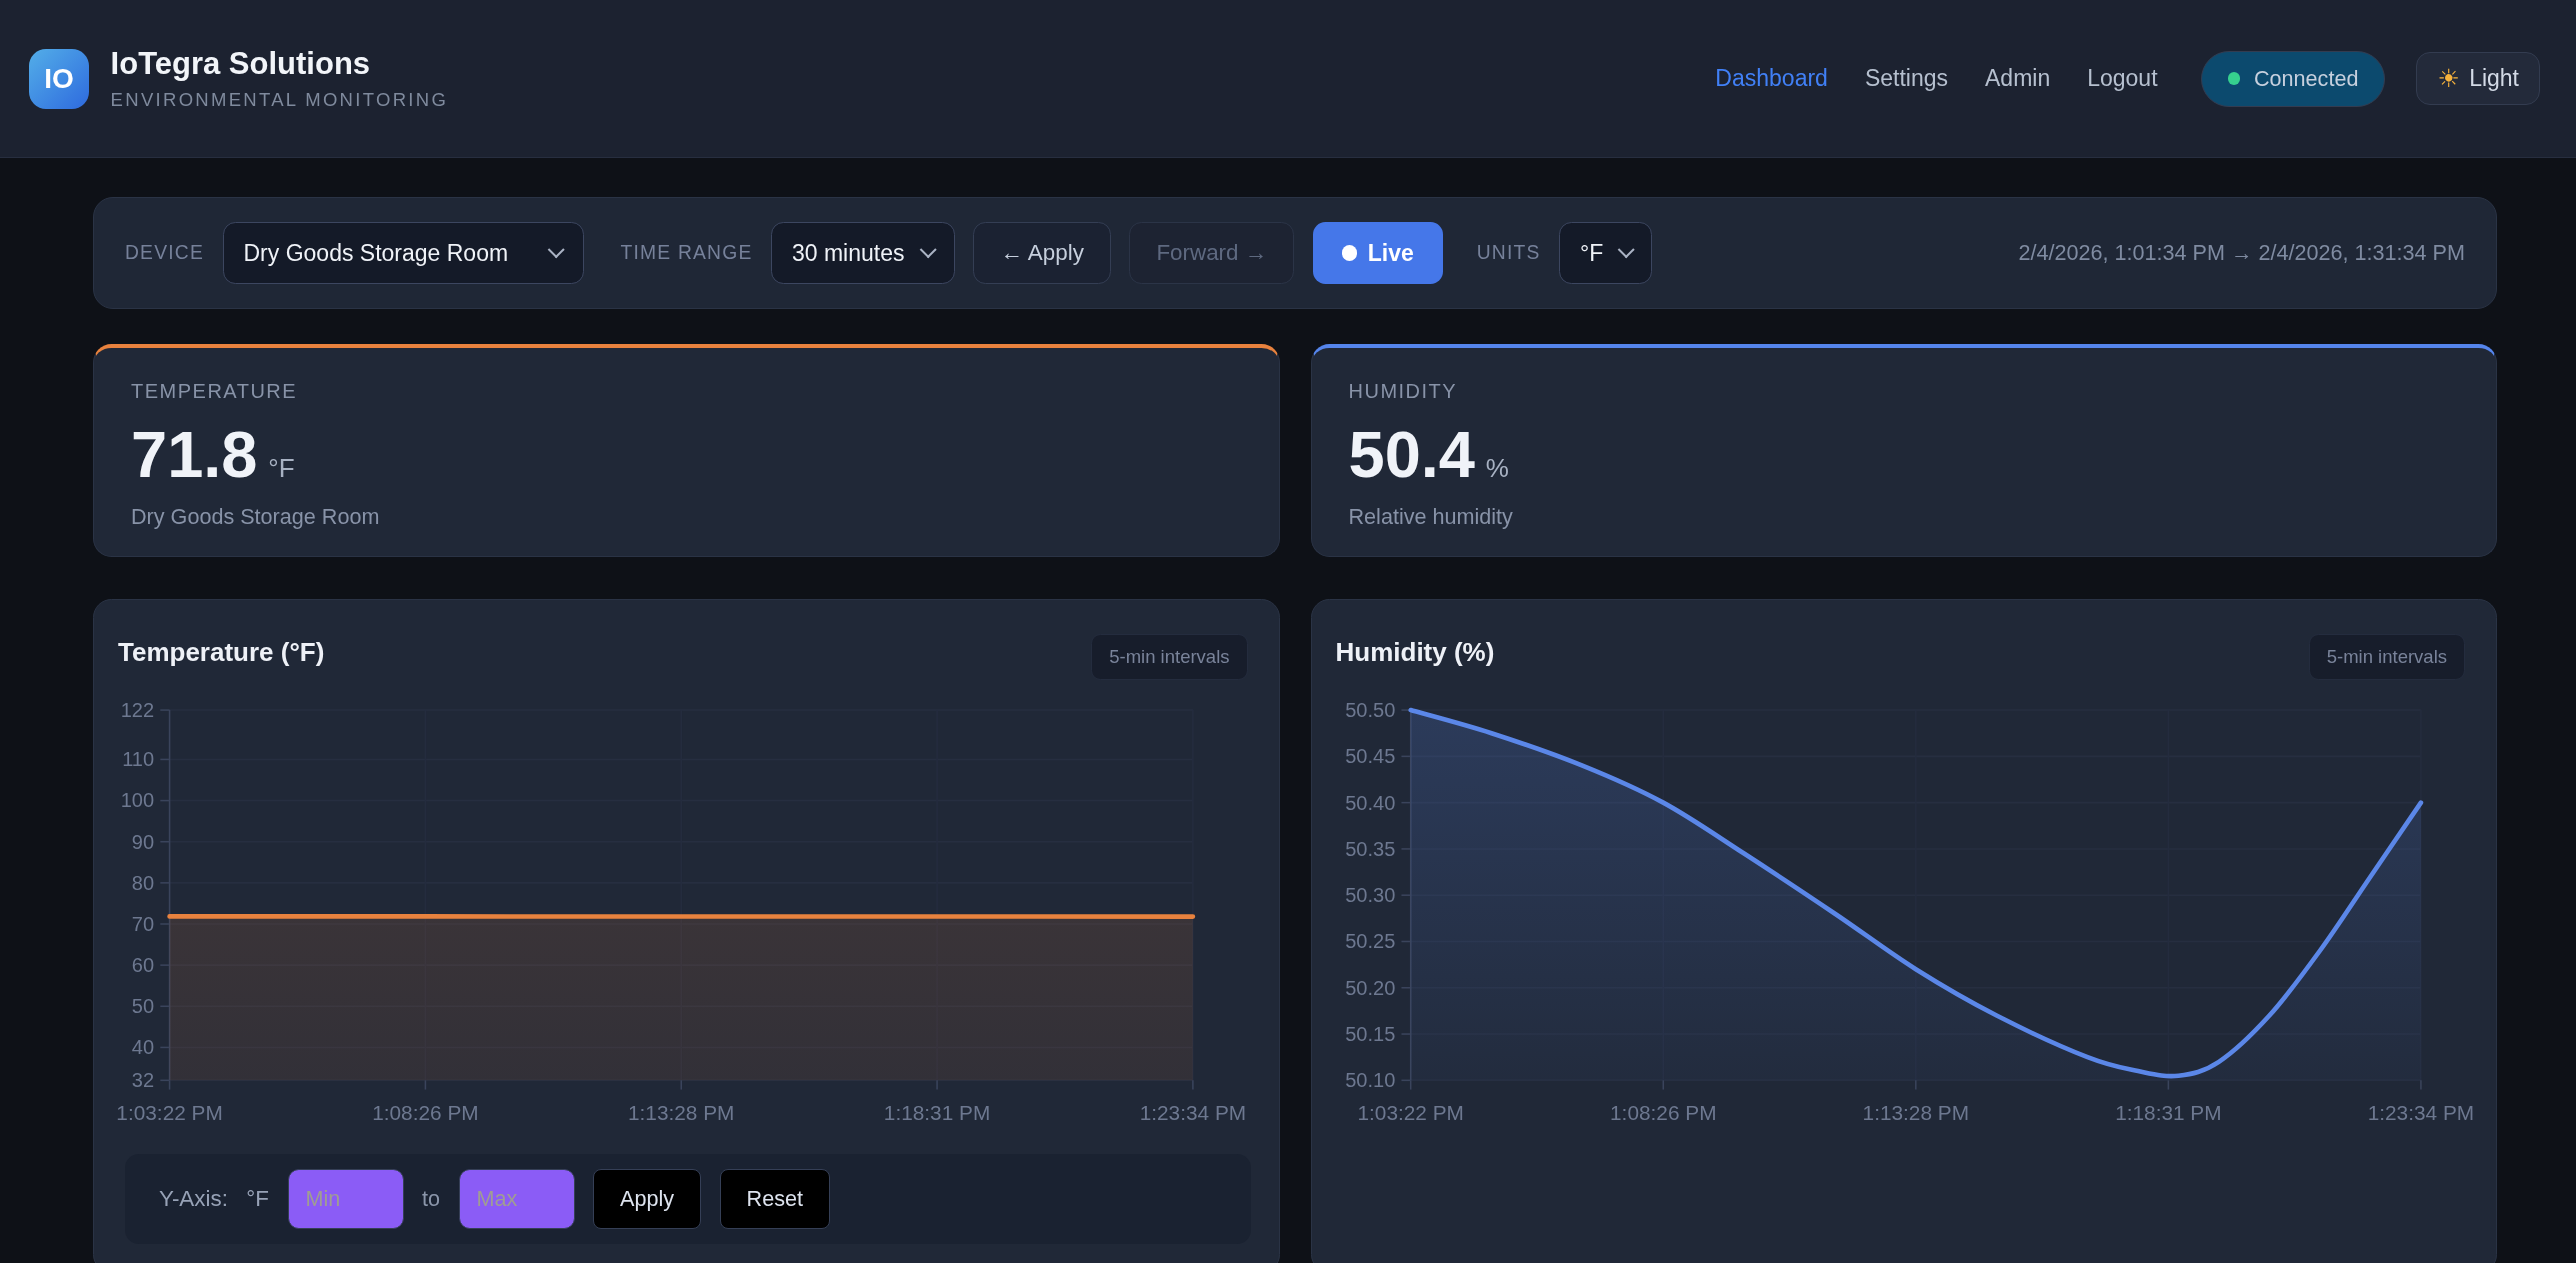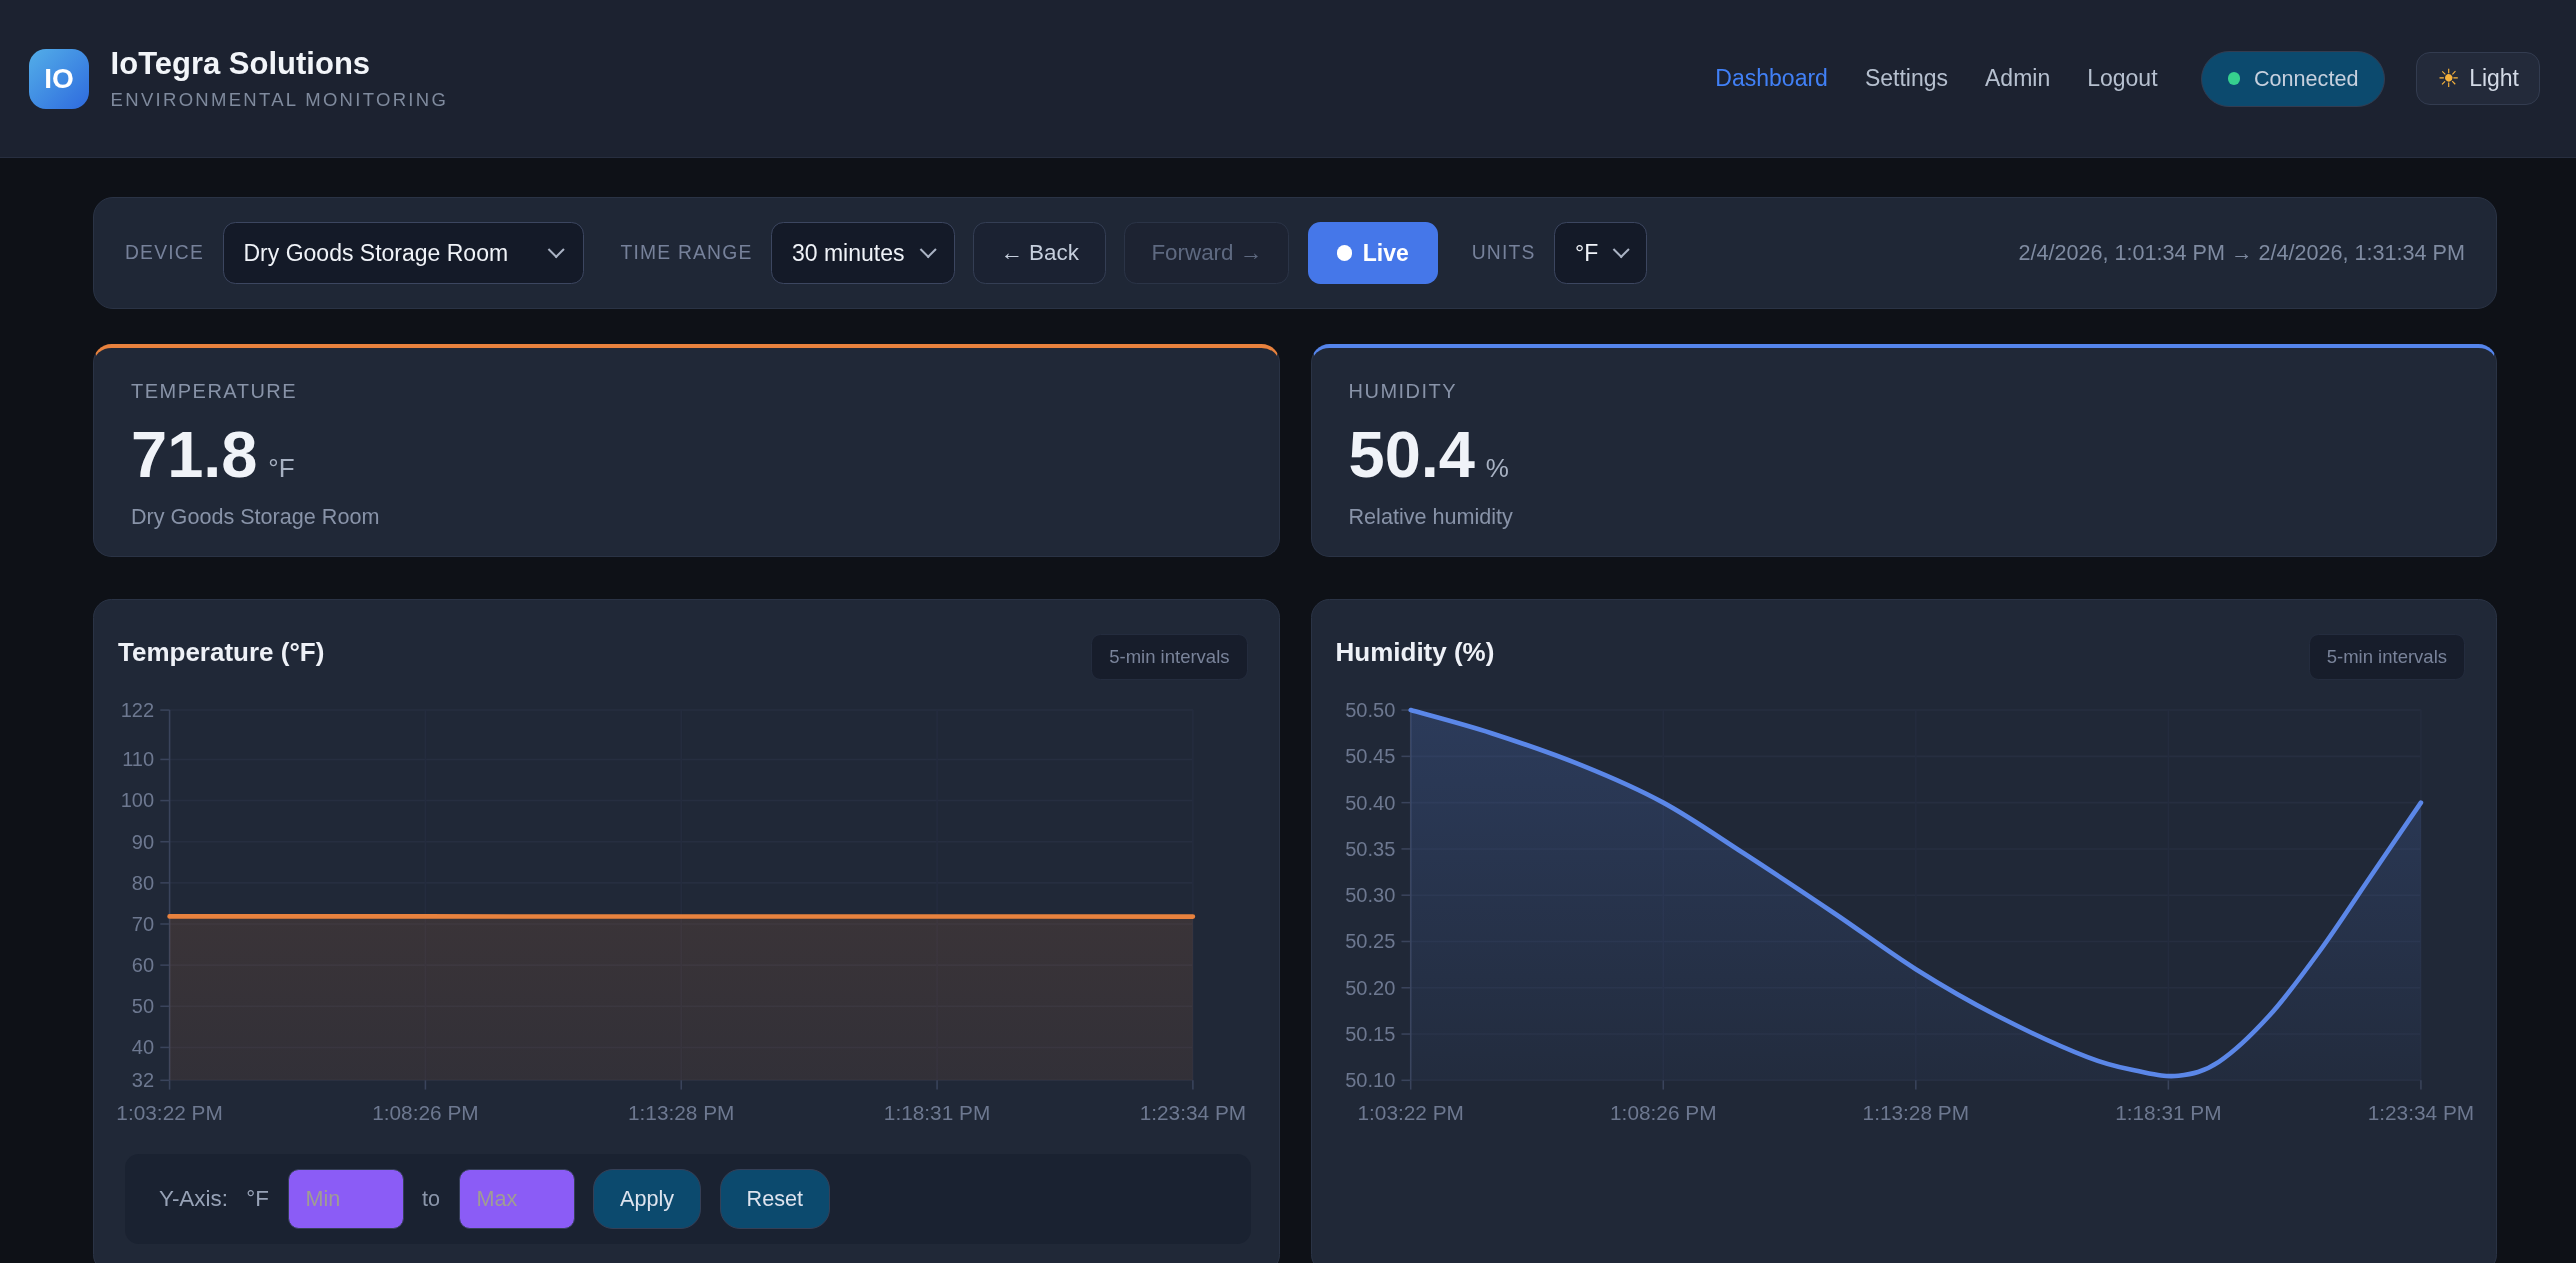--- a/index.html
+++ b/index.html
@@ -108,21 +108,21 @@
   }
   .yx-label { font-size:22.4px; color:#97a2b6; }
   .yx-input {
     width:116px; height:60px; background:#8b5cf6; border:1.5px solid #353f56; border-radius:10.8px;
     color:#e8ecf3; font-size:21.6px; padding:0 17px; outline:none;
     font-family:"Liberation Sans","DejaVu Sans",sans-serif;
   }
   .yx-input::placeholder { color:#a09d93; }
   .yx-to { font-size:21.6px; color:#8b96aa; }
   .yx-btn {
-    height:60px; padding:0 26px; background:#0c4a6e; border:1.5px solid #353f56; border-radius:20px;
+    height:60px; padding:0 26px; background:#000000; border:1.5px solid #353f56; border-radius:8px;
     font-size:21.6px; color:#dde3ee; display:flex; align-items:center; cursor:pointer;
   }
 </style>
 </head>
 <body>
 
 <div class="header">
   <div class="logo">
     <span>IO</span>
   </div>
@@ -153,21 +153,21 @@
     <span class="ctl-label">DEVICE</span>
     <div class="select sel-device">
       <span class="sel-text">Dry Goods Storage Room</span>
       <span class="chev"></span>
     </div>
     <span class="ctl-label" style="margin-left:18.5px;">TIME RANGE</span>
     <div class="select sel-range">
       <span class="sel-text">30 minutes</span>
       <span class="chev"></span>
     </div>
-    <div class="btn btn-back">← Back</div>
+    <div class="btn btn-back">← Apply</div>
     <div class="btn btn-forward">Forward →</div>
     <div class="btn btn-live">
       <span class="live-dot"></span>
       <span>Live</span>
     </div>
     <span class="ctl-label" style="margin-left:15.4px;">UNITS</span>
     <div class="select sel-units">
       <span class="sel-text">°F</span>
       <span class="chev"></span>
     </div>

